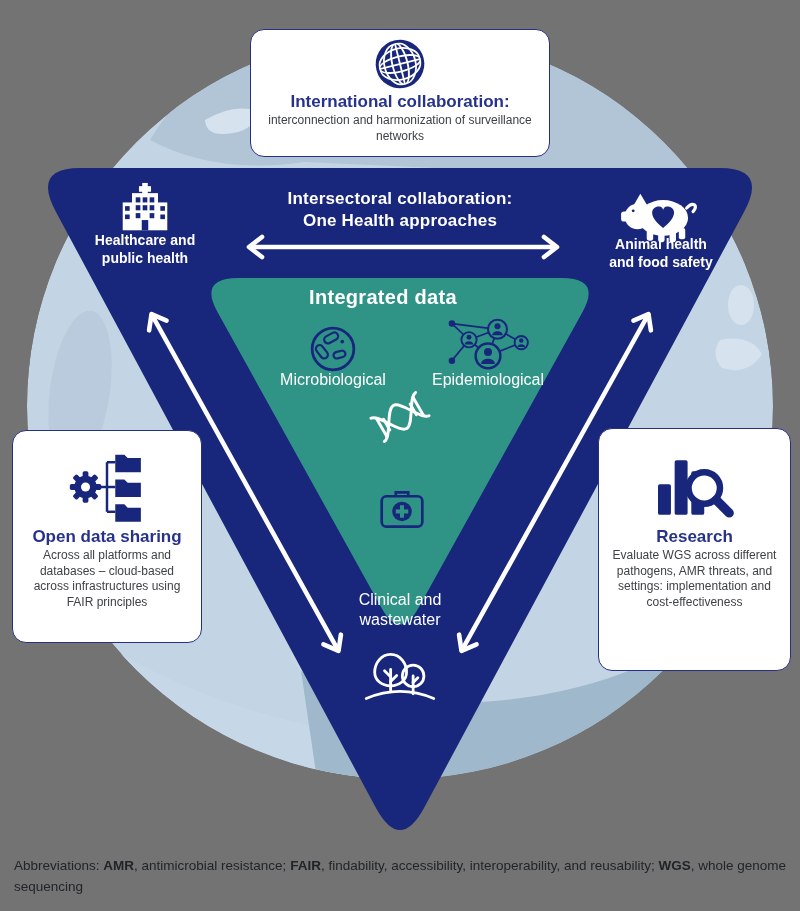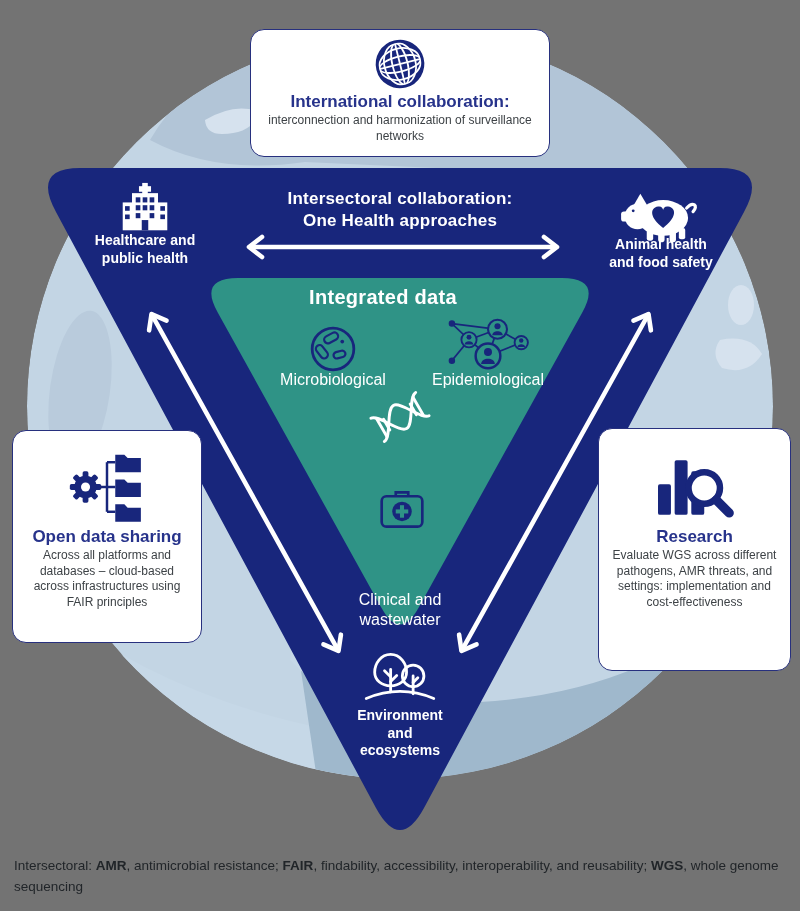--- a/index.html
+++ b/index.html
@@ -213,23 +213,20 @@
     <svg width="76" height="60" viewBox="0 0 80 64" fill="none" stroke="#ffffff" stroke-width="3" stroke-linecap="round">
       <path d="M30 10 c -10.5 0 -17 10 -17 19 c 0 8.5 7.5 14.5 17 14.5 c 9.5 0 17 -6 17 -14.5 c 0 -9 -6.5 -19 -17 -19 Z"></path>
       <line x1="30" y1="26" x2="30" y2="50"></line>
       <path d="M30 34 l -6.5 -6.5 M30 39 l 6.5 -6.5"></path>
       <circle cx="54" cy="33" r="11.5"></circle>
       <line x1="54" y1="33" x2="54" y2="52"></line>
       <path d="M54 40 l 5 -5"></path>
       <path d="M4 57 Q 40 42 76 57"></path>
     </svg>
   </div>
-  <div class="lbl node-lbl pre" style="left:320px;top:707px;width:160px;">Environment
-and
-ecosystems</div>
 
   <div class="card" style="left:12px;top:430px;width:190px;height:213px;padding-top:18px;">
     <div class="icon-wrap">
       <svg width="84" height="76" viewBox="0 0 100 92">
         <g stroke="#18267c" stroke-width="3" fill="none">
           <line x1="34" y1="46" x2="50" y2="46"></line>
           <line x1="50" y1="16" x2="50" y2="76"></line>
           <line x1="50" y1="16" x2="60" y2="16"></line>
           <line x1="50" y1="46" x2="60" y2="46"></line>
           <line x1="50" y1="76" x2="60" y2="76"></line>
@@ -268,15 +265,15 @@
           <rect x="42" y="22" width="14" height="47" rx="2"></rect>
         </g>
         <circle cx="56" cy="40" r="17" fill="#ffffff" stroke="#18267c" stroke-width="7"></circle>
         <line x1="69" y1="53" x2="83" y2="67" stroke="#18267c" stroke-width="10" stroke-linecap="round"></line>
       </svg>
     </div>
     <div class="title">Research</div>
     <div class="body">Evaluate WGS across different pathogens, AMR threats, and settings: implementation and cost-effectiveness</div>
   </div>
 
-  <div class="footnote"><span>Intersectoral: </span><b>AMR</b><span>, antimicrobial resistance; </span><b>FAIR</b><span>, findability, accessibility, interoperability, and reusability; </span><b>WGS</b><span>, whole genome sequencing</span></div>
+  <div class="footnote"><span>Abbreviations: </span><b>AMR</b><span>, antimicrobial resistance; </span><b>FAIR</b><span>, findability, accessibility, interoperability, and reusability; </span><b>WGS</b><span>, whole genome sequencing</span></div>
 
 </div>
 
 </body></html>

